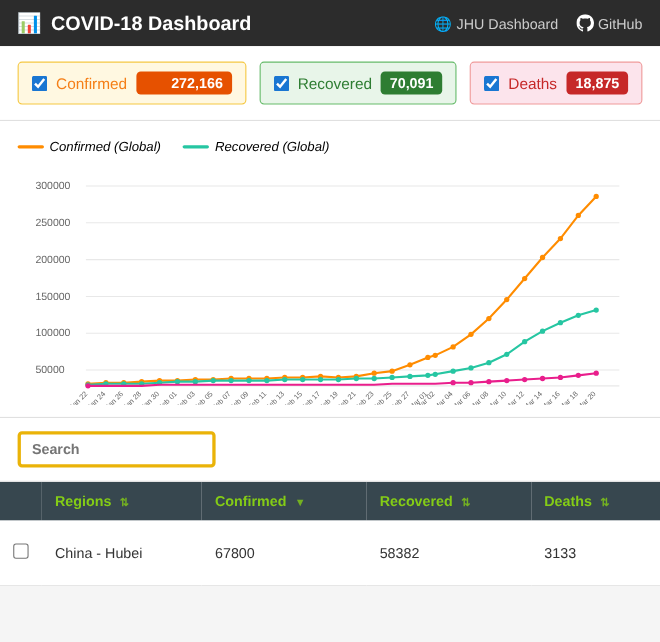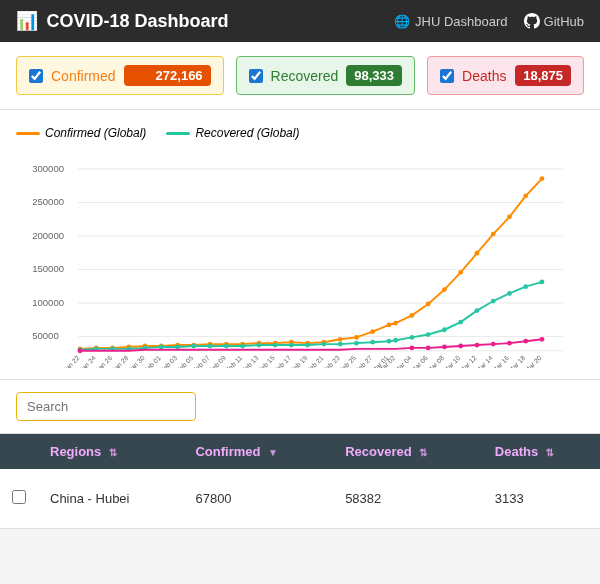--- a/index.html
+++ b/index.html
@@ -85,38 +85,39 @@
 
     
     .search-area {
       background: white;
       padding: 12px 16px;
       border-bottom: 1px solid #e0e0e0;
     }
     .search-input {
       width: 180px;
       padding: 6px 10px;
-      border: 1px solid #eab308;
+      border: 3px solid #eab308;
       border-radius: 4px;
       font-size: 13px;
       outline: none;
+      font-weight: bold;
     }
 
     
     .table-container {
       background: white;
       overflow-x: auto;
     }
     table {
       width: 100%;
       border-collapse: collapse;
     }
     thead tr {
       background: #37474f;
-      color: #f0abfc;
+      color: #84cc16;
     }
     thead th {
       padding: 10px 12px;
       text-align: left;
       font-weight: 600;
       font-size: 13px;
       white-space: nowrap;
     }
     thead th .sort-icon { margin-left: 4px; font-size: 10px; opacity: 0.8; }
     thead th:first-child { width: 36px; }
@@ -162,21 +163,21 @@
 
 <div class="summary-cards">
   <div class="card card-confirmed">
     <input type="checkbox" class="card-checkbox" checked="" style="">
     <span class="card-label">Confirmed</span>
     <span class="card-value">272,166</span>
   </div>
   <div class="card card-recovered">
     <input type="checkbox" class="card-checkbox" checked="" style="">
     <span class="card-label">Recovered</span>
-    <span class="card-value">98,333</span>
+    <span class="card-value">70,091</span>
   </div>
   <div class="card card-deaths">
     <input type="checkbox" class="card-checkbox" checked="" style="">
     <span class="card-label">Deaths</span>
     <span class="card-value">18,875</span>
   </div>
 </div>
 
 <div class="chart-container">
   <div class="chart-legend">

